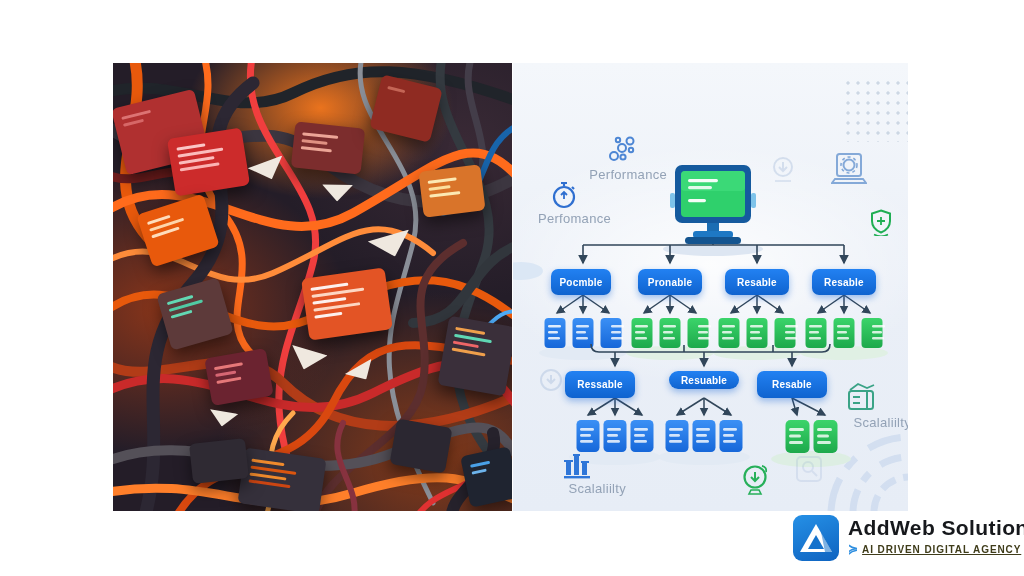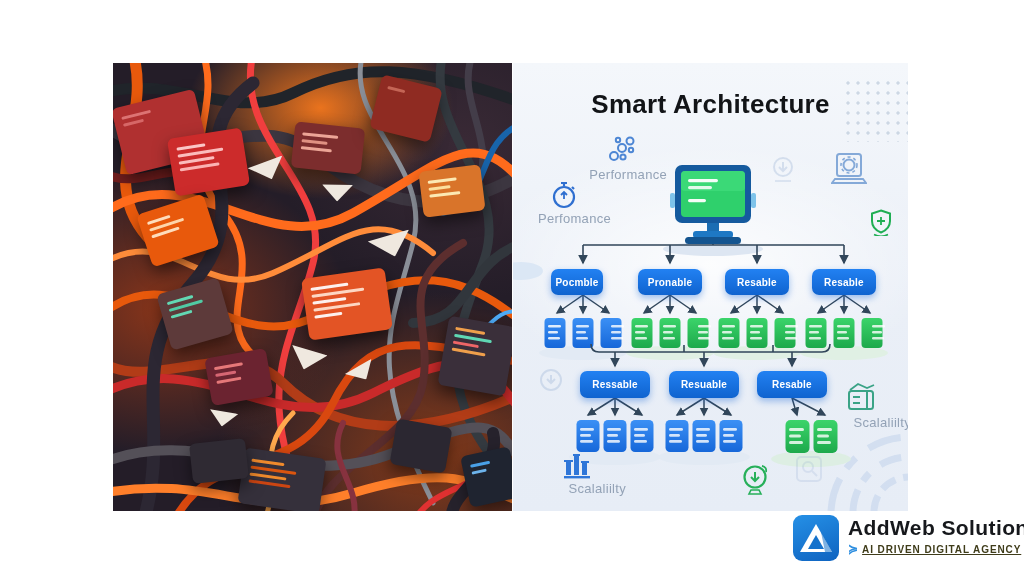--- a/index.html
+++ b/index.html
@@ -391,37 +391,37 @@
       <rect x="13" y="8" width="64" height="46" rx="4" fill="#2fd06c"></rect>
       <rect x="13" y="8" width="64" height="20" rx="4" fill="#45df7f" opacity=".6"></rect>
       <rect x="20" y="16" width="30" height="3.2" rx="1.6" fill="#ffffff" opacity=".95"></rect>
       <rect x="20" y="23" width="24" height="3.2" rx="1.6" fill="#ffffff" opacity=".85"></rect>
       <rect x="20" y="36" width="18" height="3.2" rx="1.6" fill="#ffffff" opacity=".95"></rect>
       <rect x="39" y="60" width="12" height="9" fill="#1b6db3"></rect>
       <rect x="25" y="68" width="40" height="7" rx="3" fill="#1e78c4"></rect>
       <rect x="17" y="74" width="56" height="7" rx="3.5" fill="#14548f"></rect>
     </svg>
 
-    <div class="tree-node" style="left:38px;  top:206px; width:52px;">
+    <div class="tree-node" style="left:38px;  top:206px; width:60px;">
         <span>Pocmble</span>
       </div>
     <div class="tree-node" style="left:125px; top:206px; width:64px;">
         <span>Pronable</span>
       </div>
     <div class="tree-node" style="left:212px; top:206px; width:64px;">
         <span>Resable</span>
       </div>
     <div class="tree-node" style="left:299px; top:206px; width:64px;">
         <span>Resable</span>
       </div>
 
-    <div class="tree-node" style="left:67px;  top:308px; width:70px; height:27px;">
+    <div class="tree-node" style="left:52px;  top:308px; width:70px; height:27px;">
         <span>Ressable</span>
       </div>
-    <div class="tree-node" style="left:156px; top:308px; width:70px; height:27px;">
+    <div class="tree-node" style="left:156px; top:308px; width:70px; height:18px;border-radius:12px;">
         <span>Resuable</span>
       </div>
     <div class="tree-node" style="left:244px; top:308px; width:70px; height:27px;">
         <span>Resable</span>
       </div>
 
     <svg class="panel-icon" style="left:94px; top:72px;" width="30" height="28" viewBox="0 0 30 28" fill="none" stroke="#4d86d4" stroke-width="2">
       <circle cx="7" cy="21" r="4"></circle>
         <circle cx="15" cy="13" r="4"></circle>
         <circle cx="23" cy="6" r="3.5"></circle>
@@ -496,21 +496,20 @@
     </svg>
 
     <svg class="panel-icon" style="left:298px; top:352px; z-index:1;" width="97" height="96" viewBox="0 0 97 96" fill="none">
       <g stroke="#ccdaee" stroke-width="7" opacity=".75">
         <path d="M20,96 A78,78 0 0 1 97,22" stroke-dasharray="34 12 14 16"></path>
         <path d="M42,96 A56,56 0 0 1 97,42" stroke-dasharray="22 10 10 14"></path>
         <path d="M63,96 A35,35 0 0 1 97,62" stroke-dasharray="16 8"></path>
       </g>
     </svg>
 
-    <div class="smart-title">Smart Architecture</div>
   </div>
 
   <div class="logo">
     <div class="logo-mark">
       <svg width="34" height="32" viewBox="0 0 34 32">
         <polygon points="17,2 33,30 1,30" fill="#ffffff"></polygon>
         <polygon points="17,13 25,27 9,27" fill="#1472cc"></polygon>
         <polygon points="22,10 33,30 26,30" fill="#1472cc" opacity=".55"></polygon>
       </svg>
     </div>

